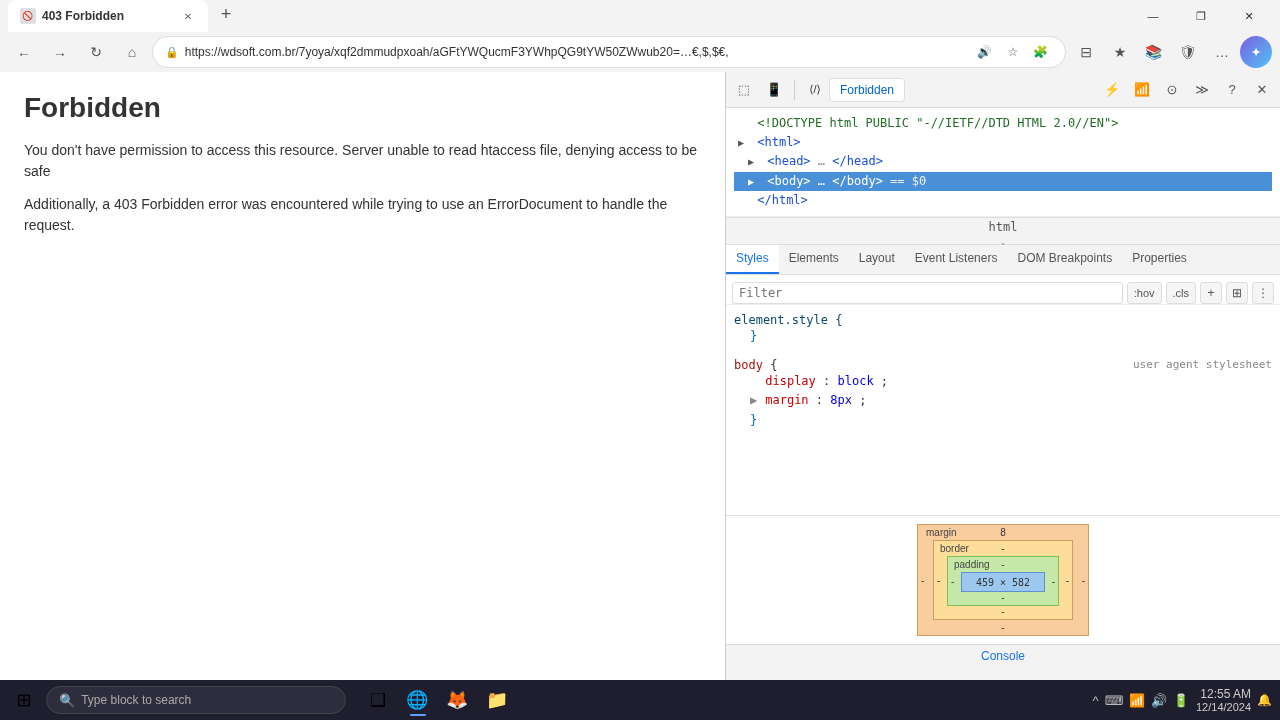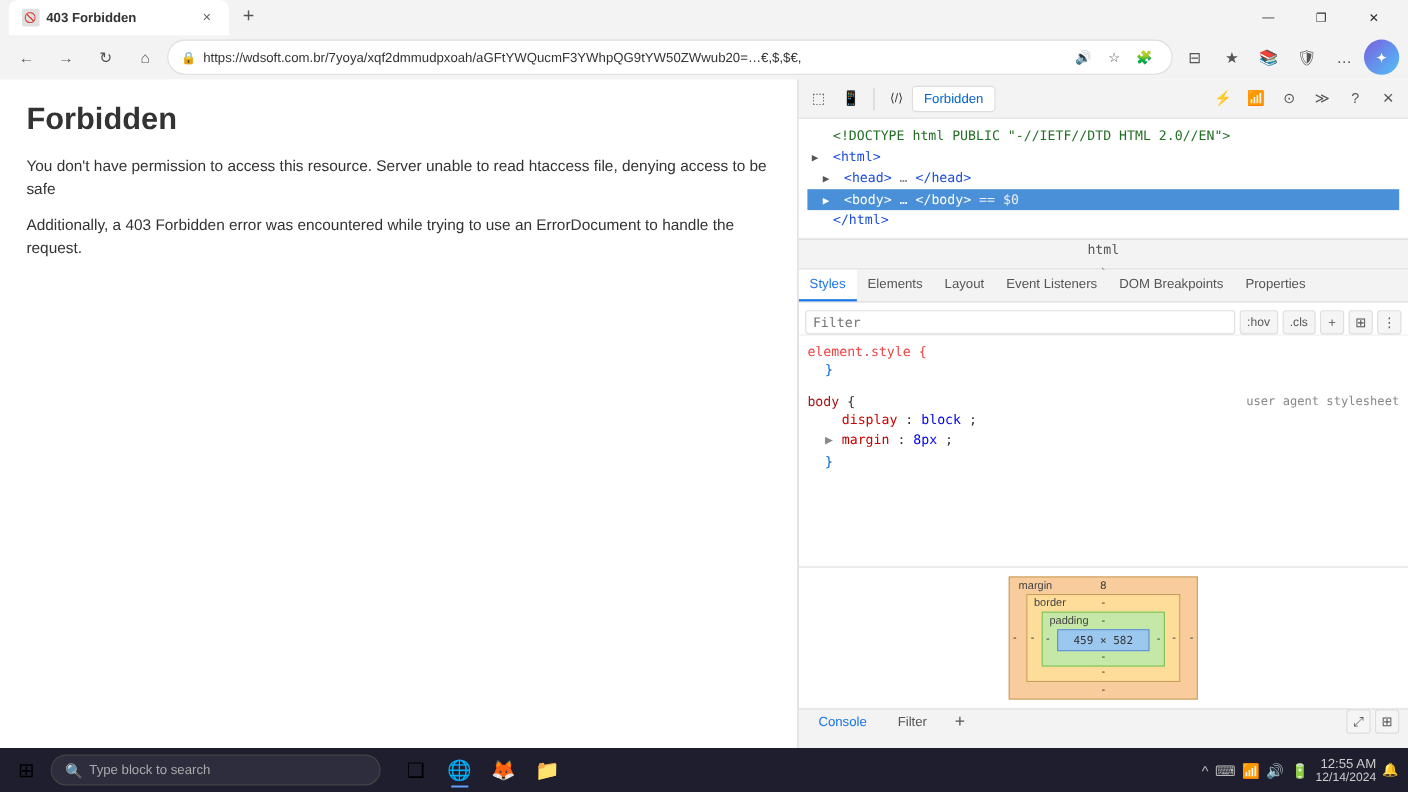--- a/index.html
+++ b/index.html
@@ -76,35 +76,35 @@
     
     .styles-filter-row { display: flex; align-items: flex-end; height: 30px; padding: 0 6px; border-bottom: 1px solid #eee; gap: 4px; }
     .styles-filter { flex: 1; height: 22px; border: 1px solid #ddd; border-radius: 3px; padding: 0 6px; font-size: 12px; font-family: monospace; outline: none; background: #fff; }
     .styles-filter-btn { padding: 2px 6px; height: 22px; font-size: 11px; border: 1px solid #ddd; border-radius: 3px; background: #f5f5f5; cursor: pointer; color: #555; display: flex; align-items: center; }
     .icon-btn { width: 22px; height: 22px; display: flex; align-items: center; justify-content: center; border: 1px solid #ddd; border-radius: 3px; background: #f5f5f5; cursor: pointer; font-size: 12px; color: #555; }
 
     
     .styles-content { flex: 1; overflow-y: auto; font-family: monospace; font-size: 12px; padding: 4px 0; }
     .css-rule { padding: 4px 8px; }
     .css-selector { color: #a31515; }
-    .css-selector.element-style { color: #ef4444; }
+    .css-selector.element-style { color: #0c4a6e; }
     .css-brace { color: #333; }
     .css-property { color: #0066cc; padding-left: 16px; line-height: 1.6; }
     .css-property-name { color: #c80000; }
     .css-property-value { color: #0000e6; }
     .css-source { float: right; color: #888; font-size: 11px; }
     .expand-triangle { display: inline-block; width: 8px; color: #888; cursor: pointer; }
 
     
     .box-model-section { border-top: 1px solid #ddd; padding: 8px; }
     .box-model-container { display: flex; justify-content: center; align-items: center; }
     .box-model { position: relative; width: 172px; height: 112px; }
 
     
-    .devtools-bottom { height: 36px; background: #f3f3f3; border-top: 1px solid #ddd; display: flex; padding: 0 8px; gap: 8px; }
+    .devtools-bottom { height: 36px; background: #f3f3f3; border-top: 1px solid #ddd; display: flex; align-items: center; padding: 0 8px; gap: 8px; flex-direction: column; }
     .bottom-tab { padding: 4px 10px; font-size: 12px; cursor: pointer; color: #555; border-radius: 3px; }
     .bottom-tab.active { color: #1a73e8; }
     .add-btn { width: 24px; height: 24px; display: flex; align-items: center; justify-content: center; border-radius: 50%; font-size: 16px; color: #555; cursor: pointer; }
 
     
     .taskbar { height: 40px; background: #1e1e2e; display: flex; align-items: center; padding: 0 8px; gap: 6px; flex-shrink: 0; }
     .taskbar-start { width: 32px; height: 32px; display: flex; align-items: center; justify-content: center; cursor: pointer; }
     .taskbar-search { flex: 0 0 300px; height: 28px; background: #2d2d3e; border-radius: 14px; display: flex; align-items: center; padding: 0 12px; gap: 6px; font-size: 12px; color: #aaa; cursor: pointer; border: 1px solid #444; }
     .taskbar-search-icon { font-size: 13px; color: #bbb; }
     .taskbar-center { display: flex; align-items: center; gap: 4px; margin-left: 8px; }

